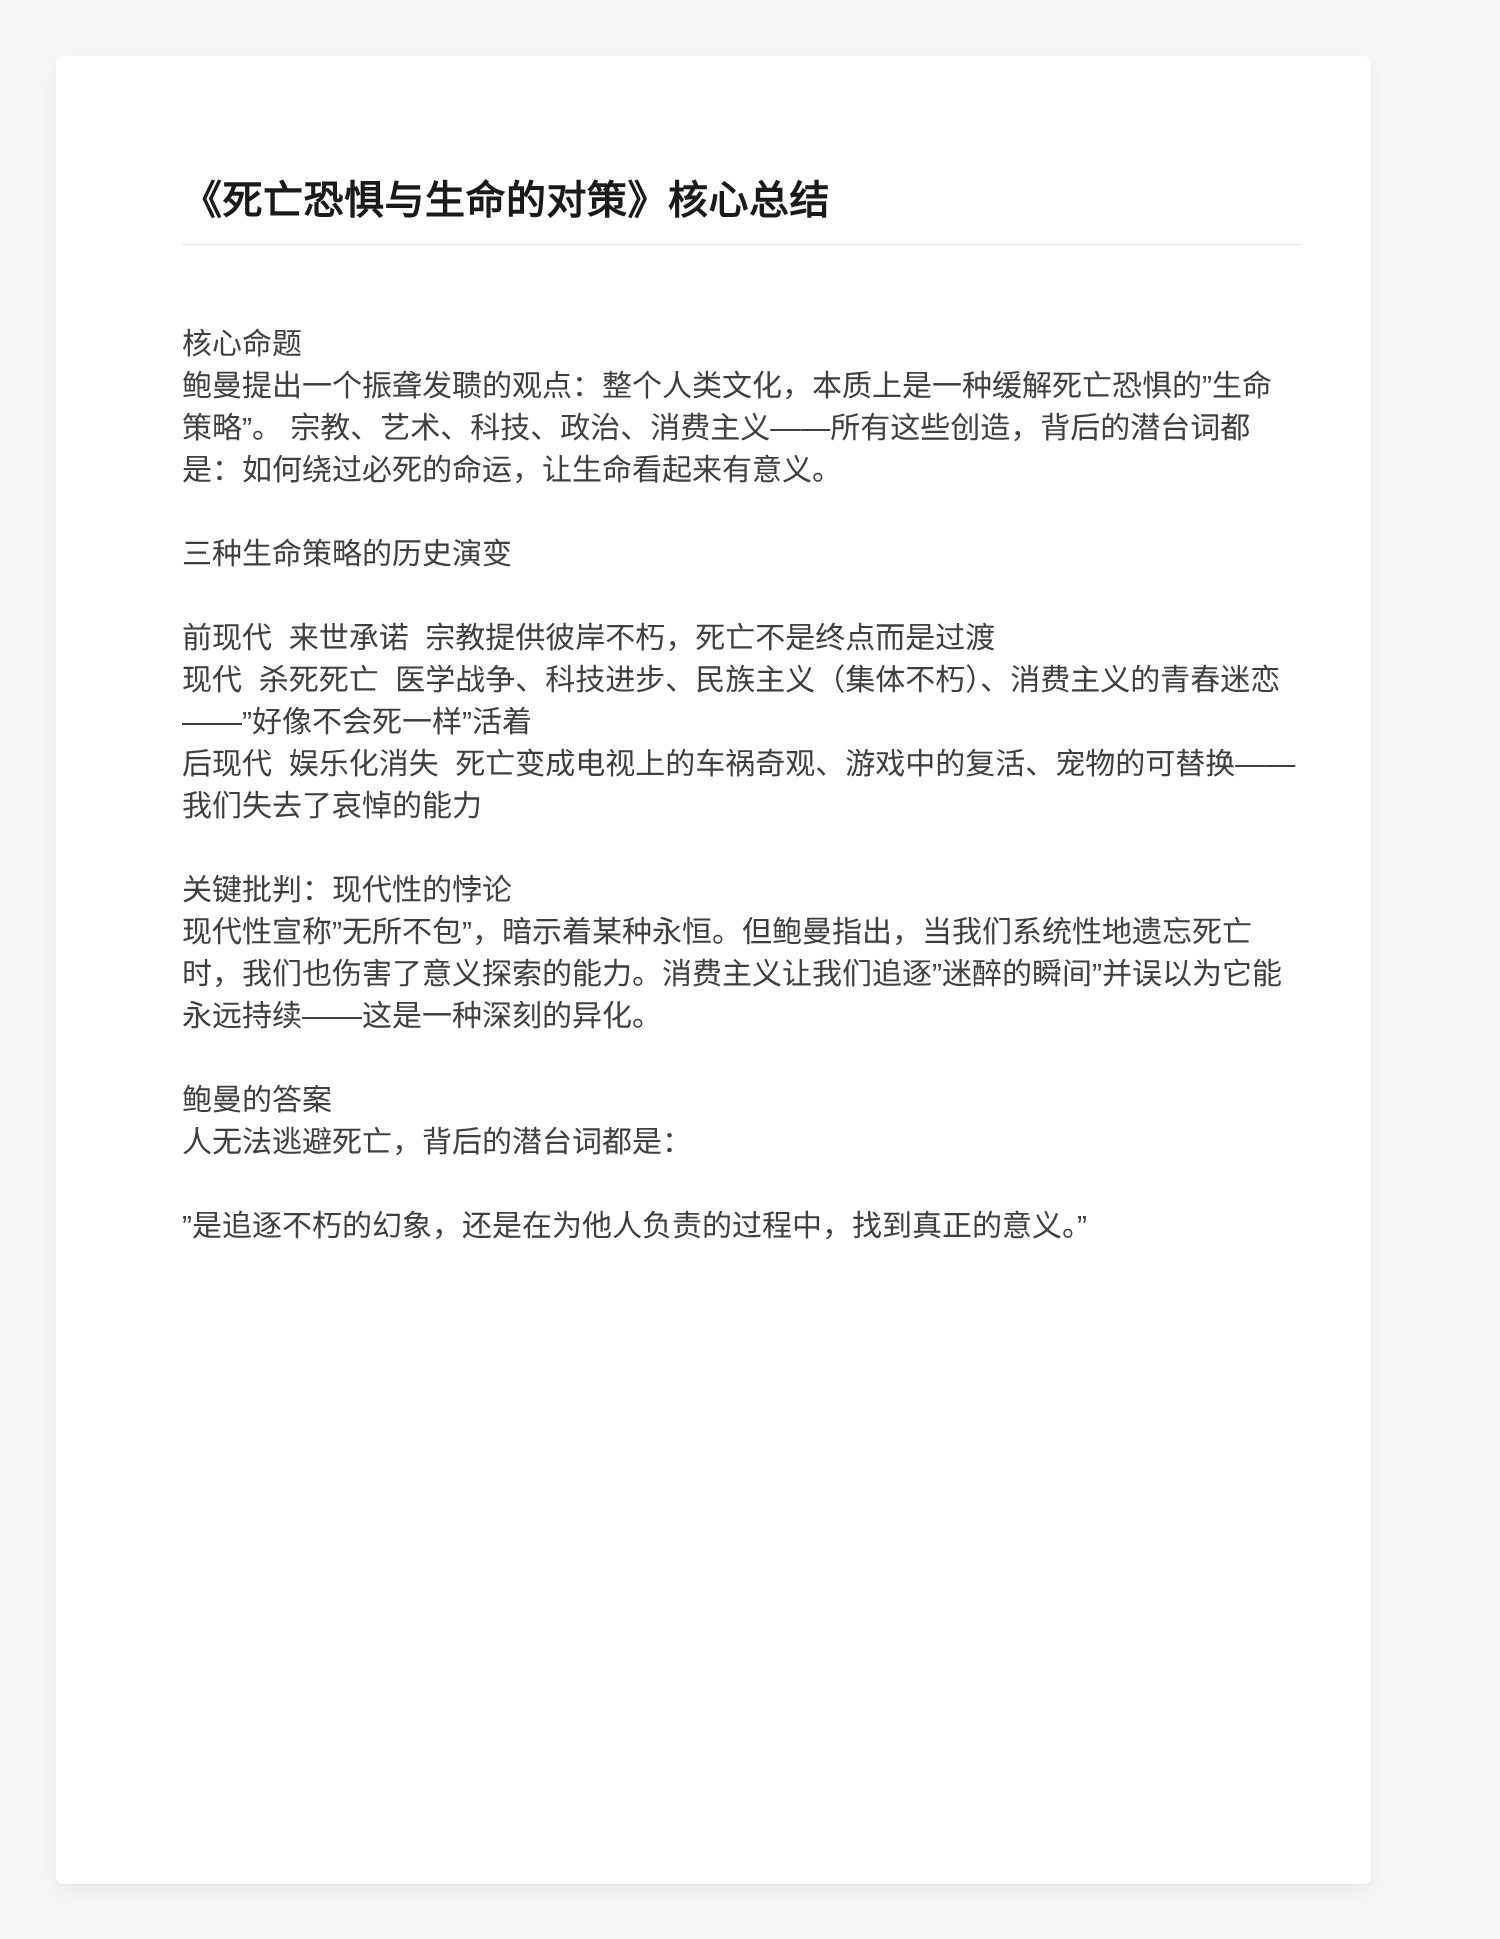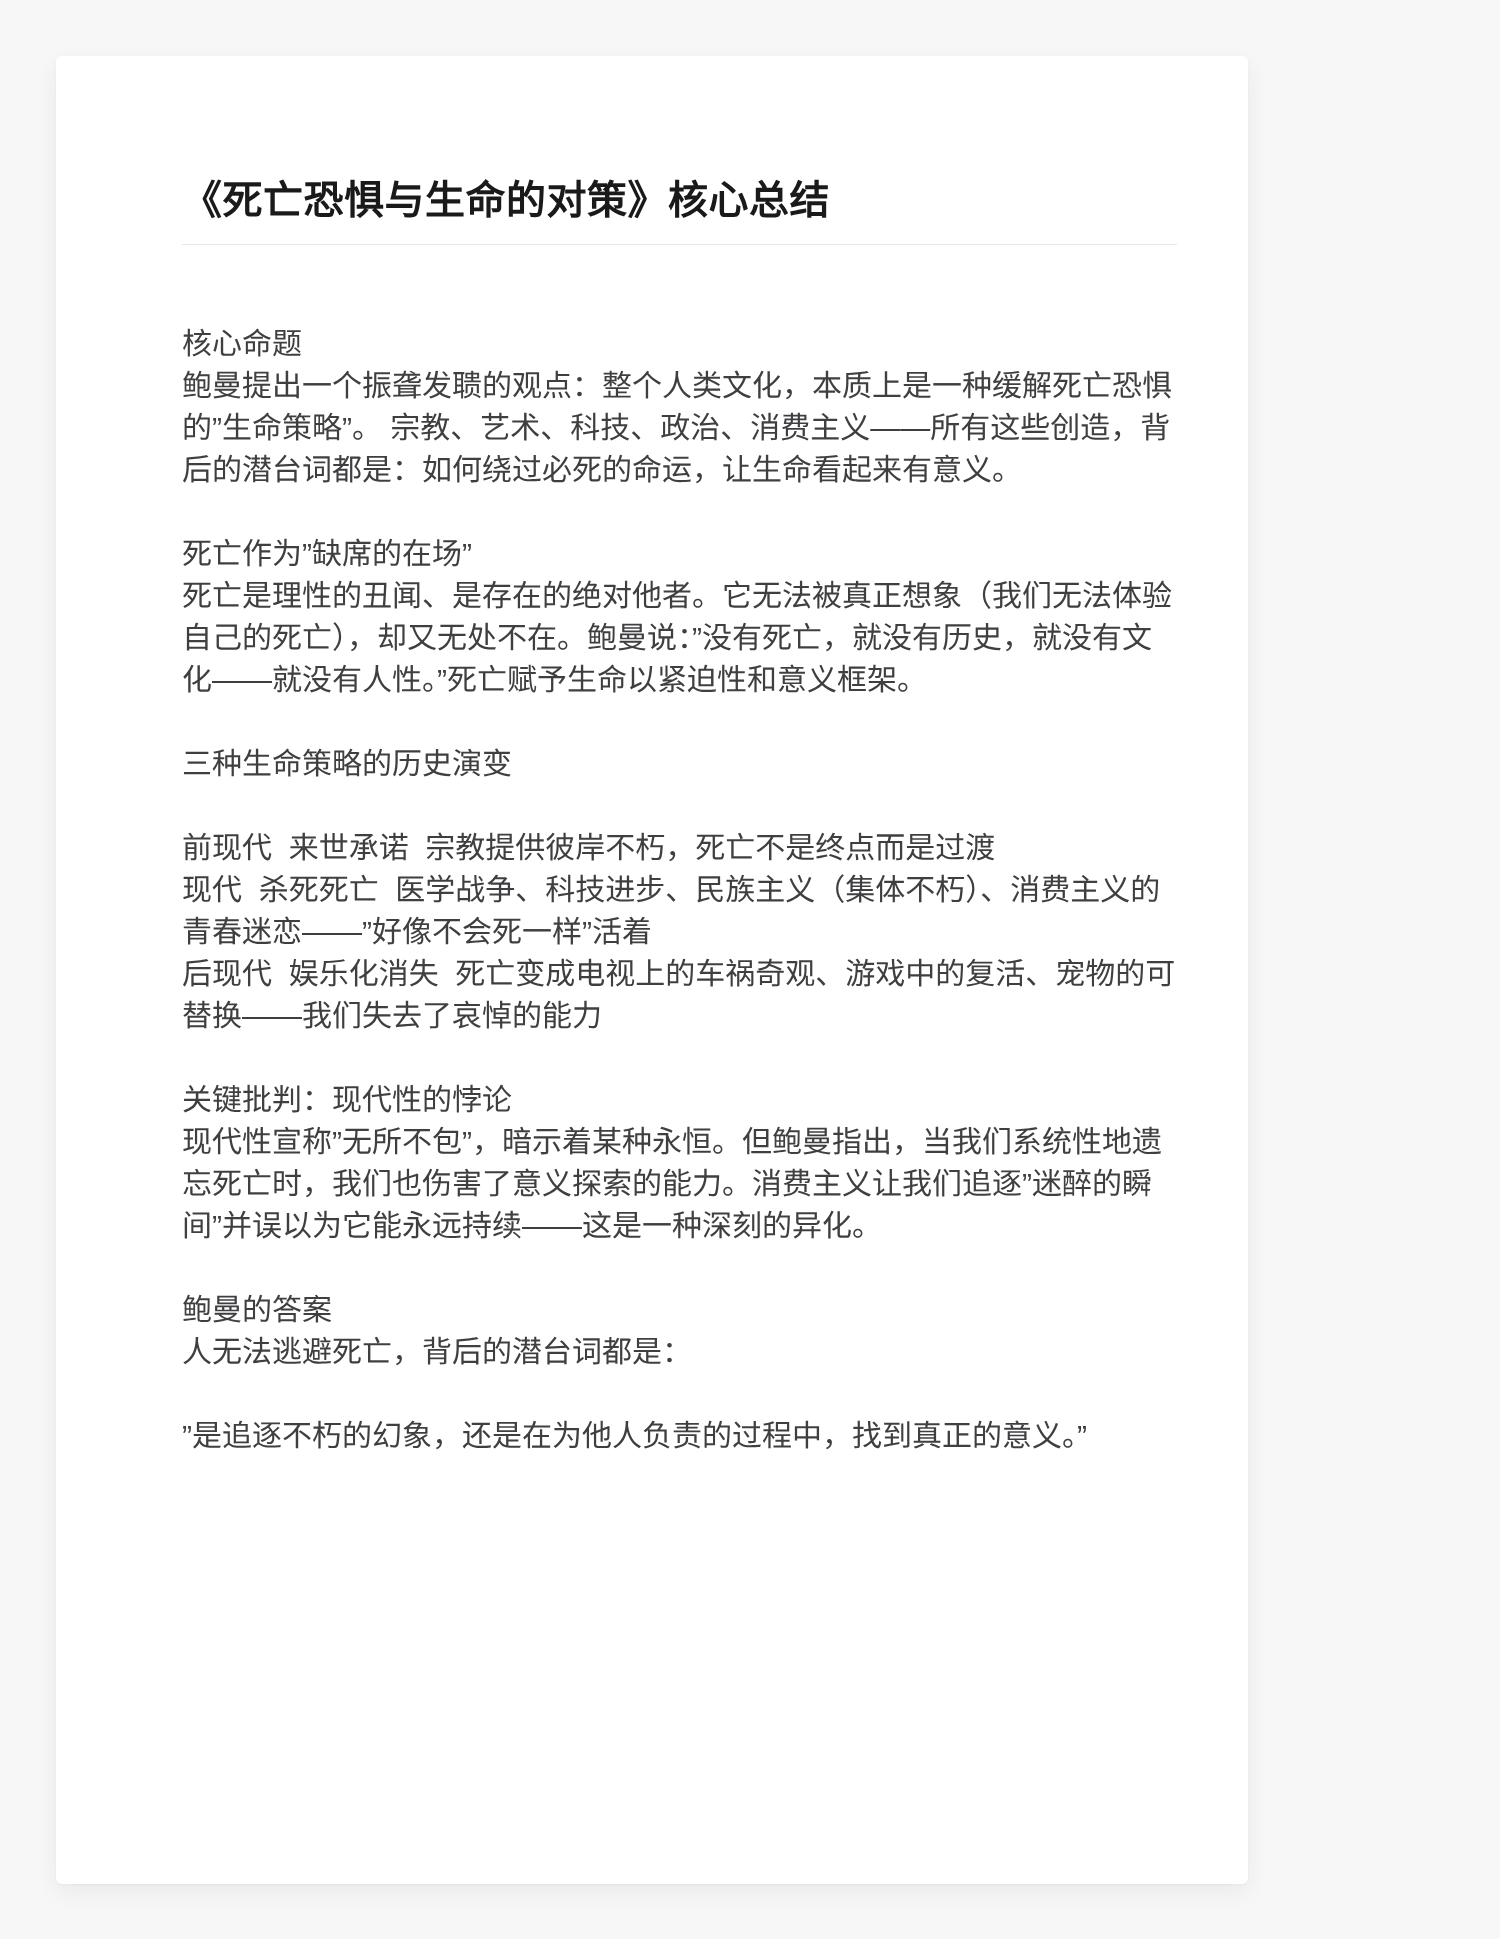--- a/index.html
+++ b/index.html
@@ -15,21 +15,21 @@
     width: 1500px;
     height: 1939px;
     background: var(--page-bg);
     font-family: "Liberation Sans", sans-serif;
     position: relative;
   }
   .card {
     position: absolute;
     left: 56px;
     top: 56px;
-    width: 1192px;
+    width: 1315px;
     height: 1828px;
     background: var(--card-bg);
     border-radius: 6px;
     box-shadow: 0 1px 3px rgba(0,0,0,0.04), 0 8px 24px rgba(0,0,0,0.06);
     padding: 120px 71px 0 126px;
     overflow: hidden;
   }
   h1.doc-title {
     margin: 0 0 20px 0;
     font-size: 40px;
@@ -56,22 +56,20 @@
 </head>
 <body>
 
 <div class="card">
   <h1 class="doc-title">《死亡恐惧与生命的对策》核心总结</h1>
 
   <hr class="divider">
 
   <p class="block">核心命题
 鲍曼提出一个振聋发聩的观点：整个人类文化，本质上是一种缓解死亡恐惧的”生命策略”。 宗教、艺术、科技、政治、消费主义——所有这些创造，背后的潜台词都是：如何绕过必死的命运，让生命看起来有意义。</p>
-  <p class="block">死亡作为”缺席的在场”
-死亡是理性的丑闻、是存在的绝对他者。它无法被真正想象（我们无法体验自己的死亡），却又无处不在。鲍曼说：”没有死亡，就没有历史，就没有文化——就没有人性。”死亡赋予生命以紧迫性和意义框架。</p>
   <p class="block">三种生命策略的历史演变</p>
   <p class="block">前现代  来世承诺  宗教提供彼岸不朽，死亡不是终点而是过渡
 现代  杀死死亡  医学战争、科技进步、民族主义（集体不朽）、消费主义的青春迷恋——”好像不会死一样”活着
 后现代  娱乐化消失  死亡变成电视上的车祸奇观、游戏中的复活、宠物的可替换——我们失去了哀悼的能力</p>
   <p class="block">关键批判：现代性的悖论
 现代性宣称”无所不包”，暗示着某种永恒。但鲍曼指出，当我们系统性地遗忘死亡时，我们也伤害了意义探索的能力。消费主义让我们追逐”迷醉的瞬间”并误以为它能永远持续——这是一种深刻的异化。</p>
   <p class="block">鲍曼的答案
 人无法逃避死亡，背后的潜台词都是：</p>
   <p class="block">”是追逐不朽的幻象，还是在为他人负责的过程中，找到真正的意义。”</p>
 </div>

